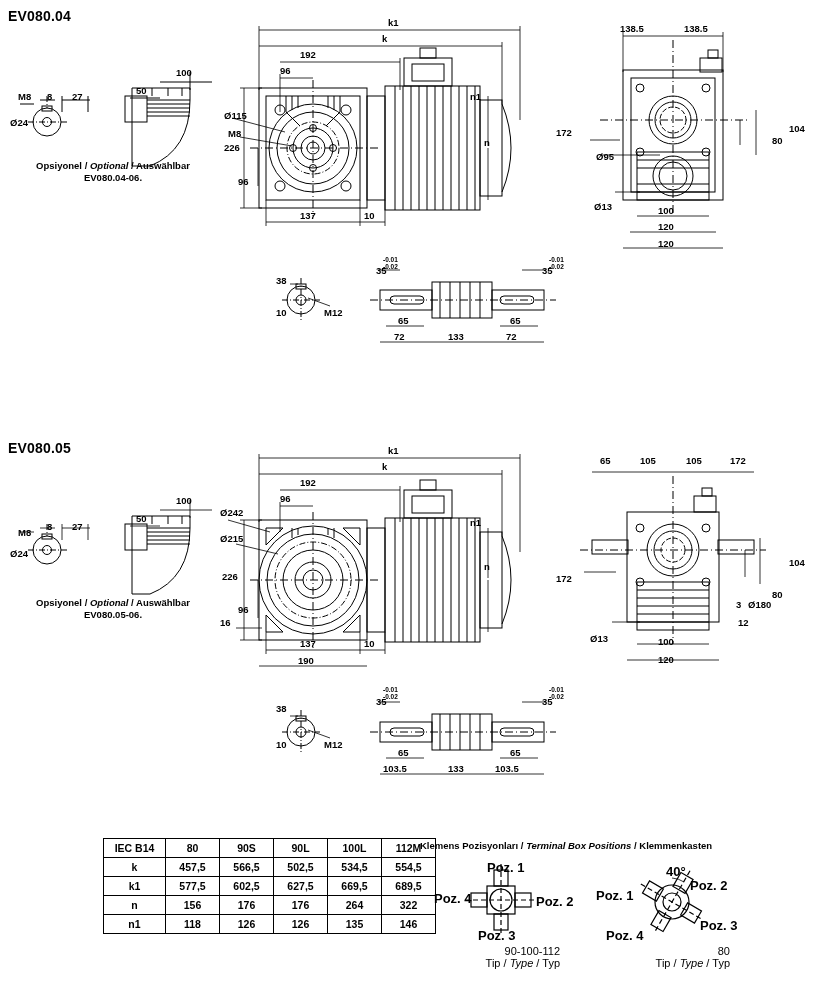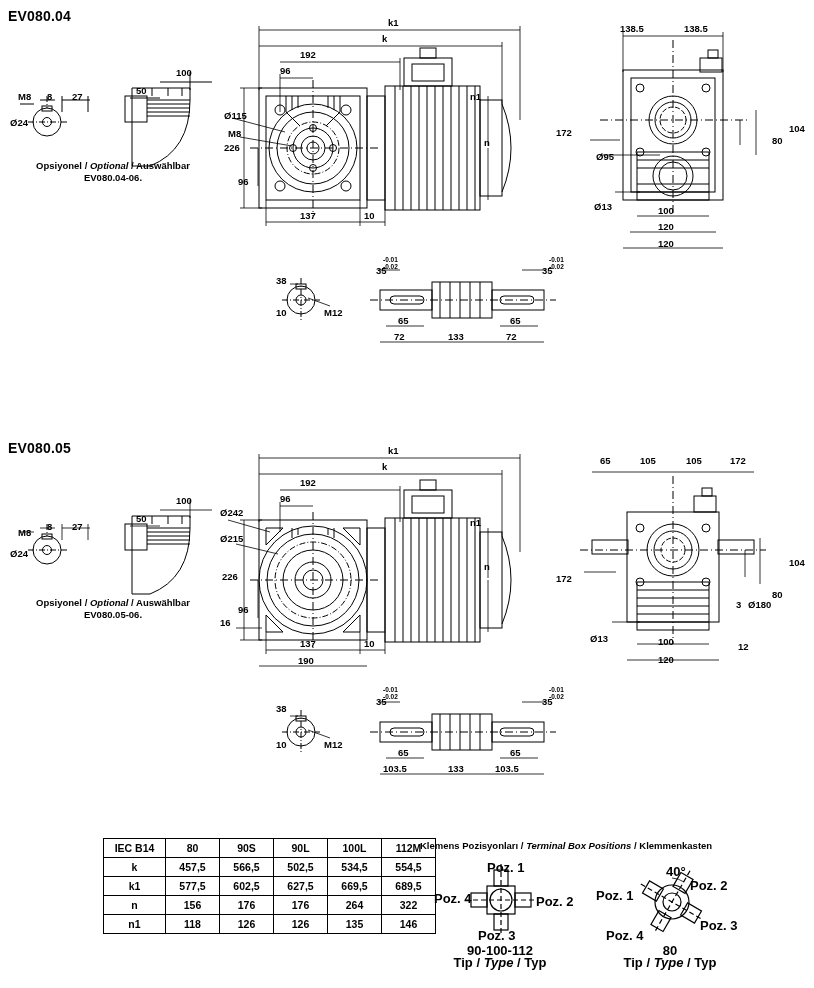--- a/index.html
+++ b/index.html
@@ -71,23 +71,23 @@
     position: absolute;
     left: 420px;
     top: 840px;
     font-size: 9.5px;
     font-weight: bold;
     white-space: nowrap;
   }
   #tb-title .ital { font-style: italic; }
   .tb-caption {
     position: absolute;
-    font-size: 13px;
-    font-weight: bold;
-    text-align: center;
+    font-size: 11px;
+    font-weight: normal;
+    text-align: right;
     line-height: 12px;
     width: 120px;
   }
   .tb-caption .ital { font-style: italic; }
   #tb-cap-1 { left: 440px; top: 945px; }
   #tb-cap-2 { left: 610px; top: 945px; }
   .poz {
     position: absolute;
     font-size: 13px;
     font-weight: bold;
@@ -545,21 +545,21 @@
   <div class="dim" style="left:136px;top:514px">50</div>
 
   <div class="dim" style="left:600px;top:456px">65</div>
   <div class="dim" style="left:640px;top:456px">105</div>
   <div class="dim" style="left:686px;top:456px">105</div>
   <div class="dim" style="left:730px;top:456px">172</div>
   <div class="dim" style="left:556px;top:574px">172</div>
   <div class="dim" style="left:590px;top:634px">Ø13</div>
   <div class="dim" style="left:736px;top:600px">3</div>
   <div class="dim" style="left:748px;top:600px">Ø180</div>
-  <div class="dim" style="left:738px;top:642px">12</div>
+  <div class="dim" style="left:738px;top:618px">12</div>
   <div class="dim" style="left:772px;top:590px">80</div>
   <div class="dim" style="left:789px;top:558px">104</div>
   <div class="dim" style="left:658px;top:637px">100</div>
   <div class="dim" style="left:658px;top:655px">120</div>
 
   <div class="dim" style="left:276px;top:704px">38</div>
   <div class="dim" style="left:276px;top:740px">10</div>
   <div class="dim" style="left:324px;top:740px">M12</div>
   <div class="dim tiny" style="left:383px;top:686px">-0.01<br>-0.02</div>
   <div class="dim tiny" style="left:549px;top:686px">-0.01<br>-0.02</div>

